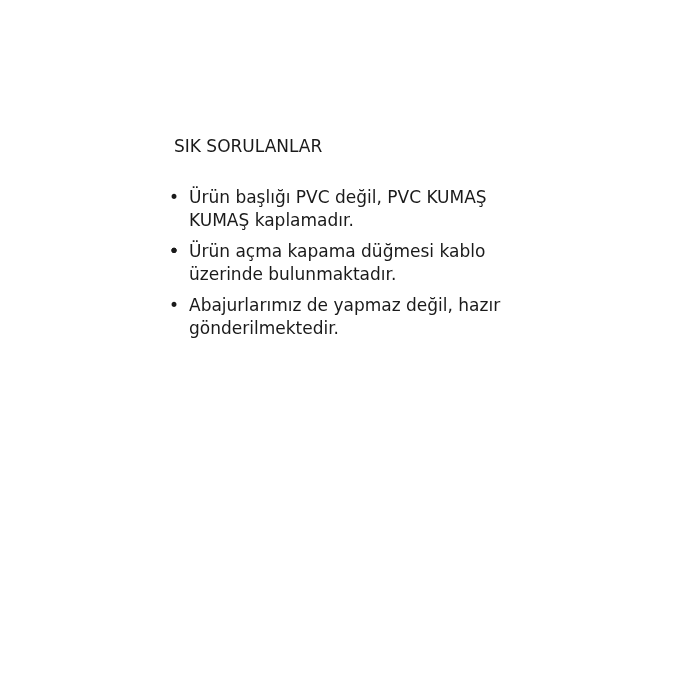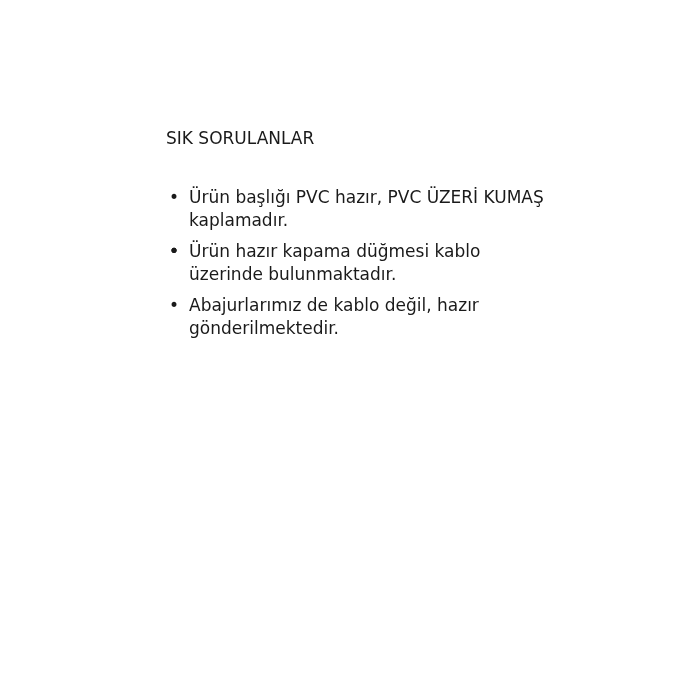--- a/index.html
+++ b/index.html
@@ -14,21 +14,21 @@
       overflow: hidden;
       font-family: "DejaVu Sans", sans-serif;
       color: #1a1a1a;
     }
     .heading {
       position: absolute;
       left: 166px;
       top: 128px;
       font-size: 17px;
       letter-spacing: 0px;
-      margin: 0;
+      margin: 8px;
       font-weight: normal;
     }
     .faq-list {
       position: absolute;
       left: 166px;
       top: 186px;
       width: 380px;
       margin: 0;
       padding: 0;
       list-style: none;
@@ -49,29 +49,29 @@
     }
   </style>
 </head>
 <body>
 
 <h1 class="heading">SIK SORULANLAR</h1>
 
 <ul class="faq-list">
   <li class="faq-item">
     <span class="bullet">•</span>
-    <span>Ürün başlığı PVC hazır, PVC ÜZERİ KUMAŞ kaplamadır.</span>
+    <span>Ürün başlığı PVC değil, PVC KUMAŞ KUMAŞ kaplamadır.</span>
   </li>
   <li class="faq-item">
     <span class="bullet">•</span>
   </li>
   <li class="faq-item">
     <span class="bullet">•</span>
   </li>
   <li class="faq-item">
     <span class="bullet">•</span>
-    <span>Ürün hazır kapama düğmesi kablo üzerinde bulunmaktadır.</span>
+    <span>Ürün açma kapama düğmesi kablo üzerinde bulunmaktadır.</span>
   </li>
   <li class="faq-item">
     <span class="bullet">•</span>
-    <span>Abajurlarımız de kablo değil, hazır gönderilmektedir.</span>
+    <span>Abajurlarımız de yapmaz değil, hazır gönderilmektedir.</span>
   </li>
 </ul>
 
 </body></html>

